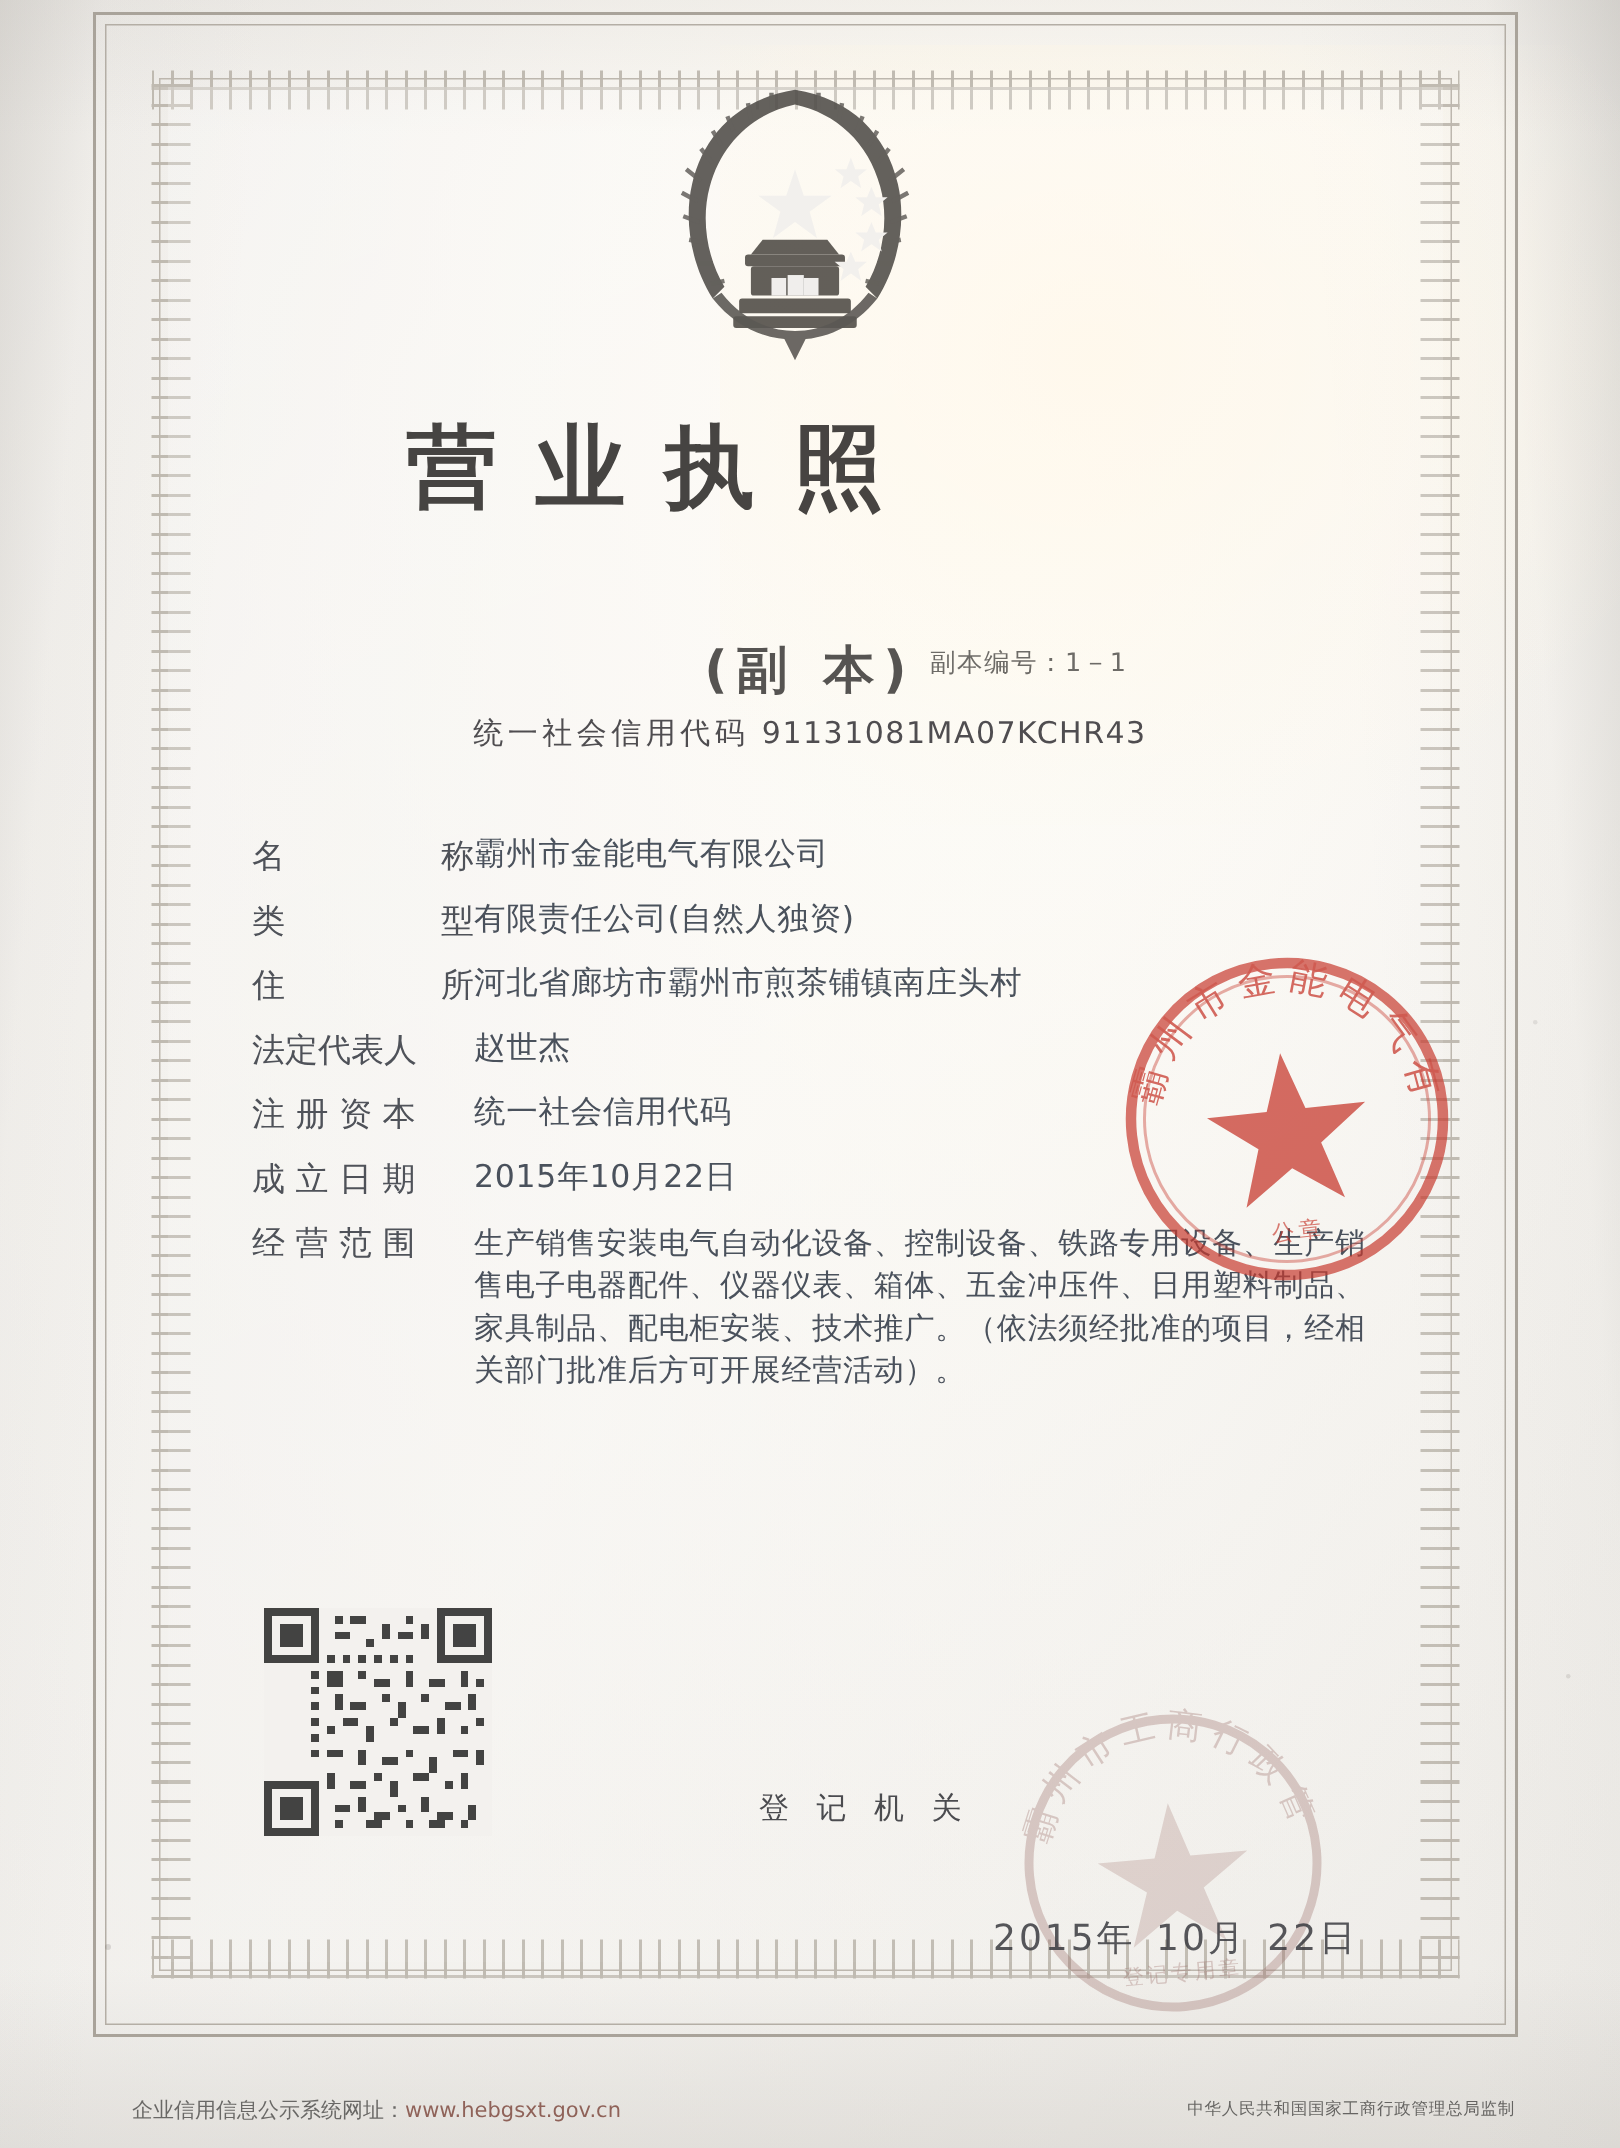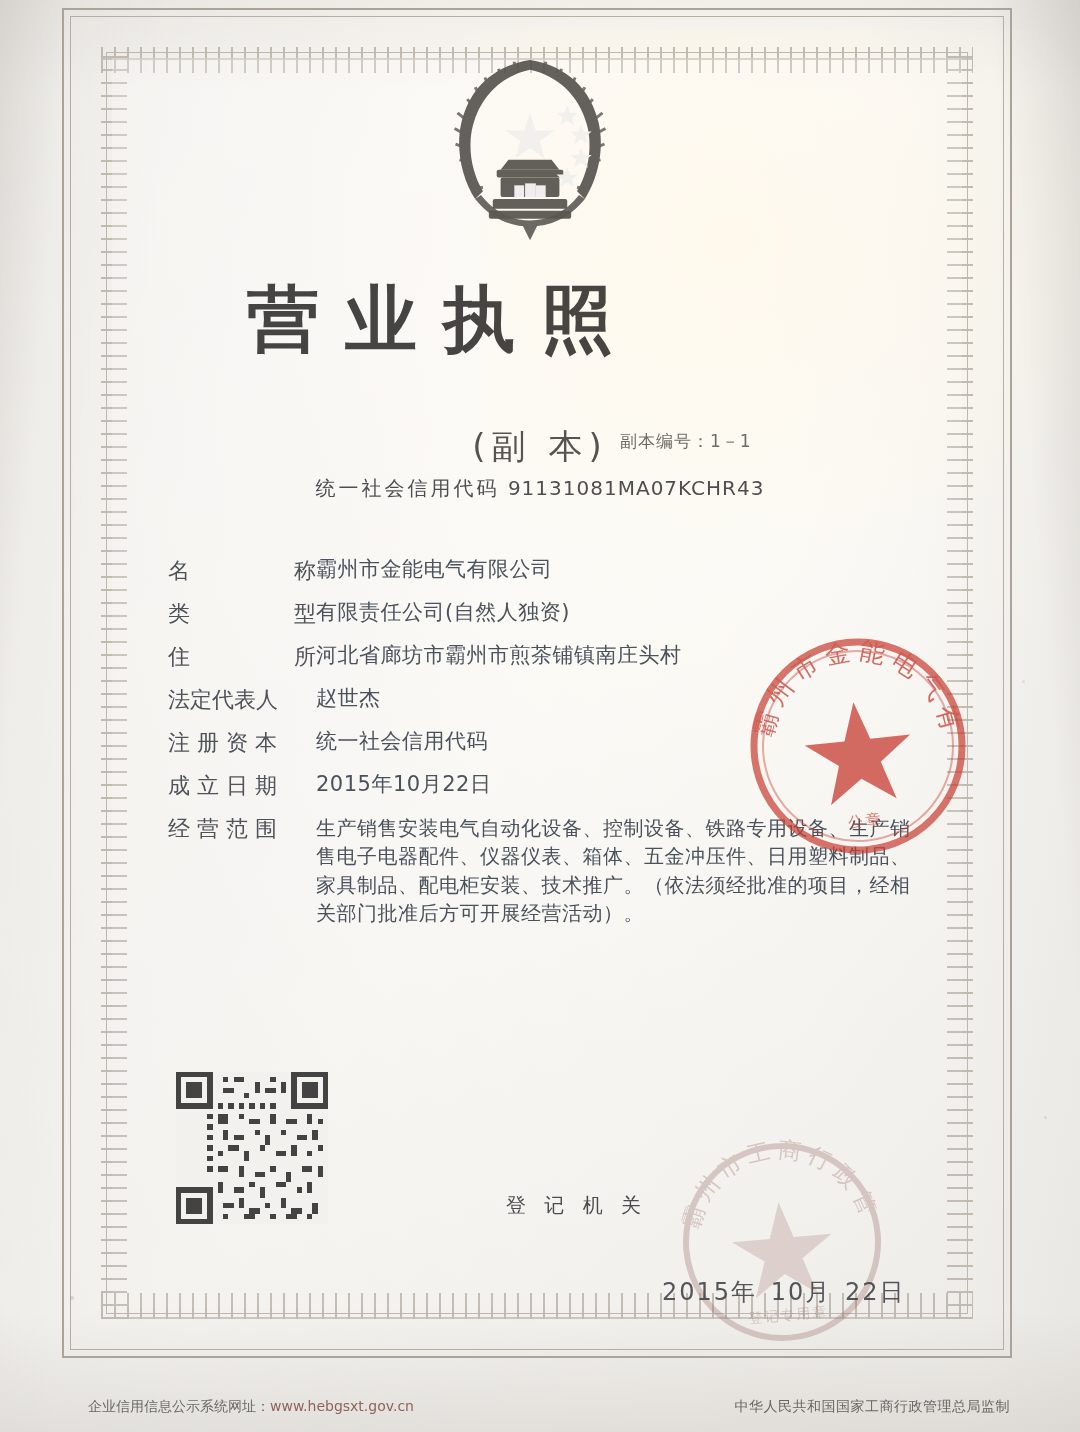--- a/index.html
+++ b/index.html
@@ -103,35 +103,36 @@
   }
 
   
   #main-title {
     position: absolute;
     left: 0; top: 272px;
     width: 860px;
     text-align: center;
     font-family: "DejaVu Sans", "Liberation Sans", sans-serif;
     font-weight: bold;
-    font-size: 72px;
+    font-size: 60px;
     letter-spacing: 26px;
     text-indent: 26px;
     color: #2e2c2a;
     opacity: 0.88;
   }
   #sub-title {
     position: absolute;
     left: 0; top: 424px;
     width: 1080px;
     text-align: center;
     font-size: 34px;
     letter-spacing: 6px;
     color: #3a3836;
     opacity: 0.85;
+    font-weight: bold;
   }
   #copy-no {
     position: absolute;
     left: 620px; top: 430px;
     font-size: 17px;
     letter-spacing: 1px;
     color: #4a4845;
     opacity: 0.8;
   }
   #credit-code-row {
@@ -234,21 +235,21 @@
     position: absolute;
     left: 88px; top: 1398px;
     font-size: 14px;
     color: #4b4a48;
     opacity: 0.8;
   }
   #footer-left .url { color: #7a4338; }
   #footer-right {
     position: absolute;
     right: 70px; top: 1398px;
-    font-size: 14px;
+    font-size: 11px;
     letter-spacing: 0.5px;
     color: #4b4a48;
     opacity: 0.82;
   }
 
   
   .speck {
     position: absolute;
     background: rgba(90,85,80,0.35);
     border-radius: 50%;

